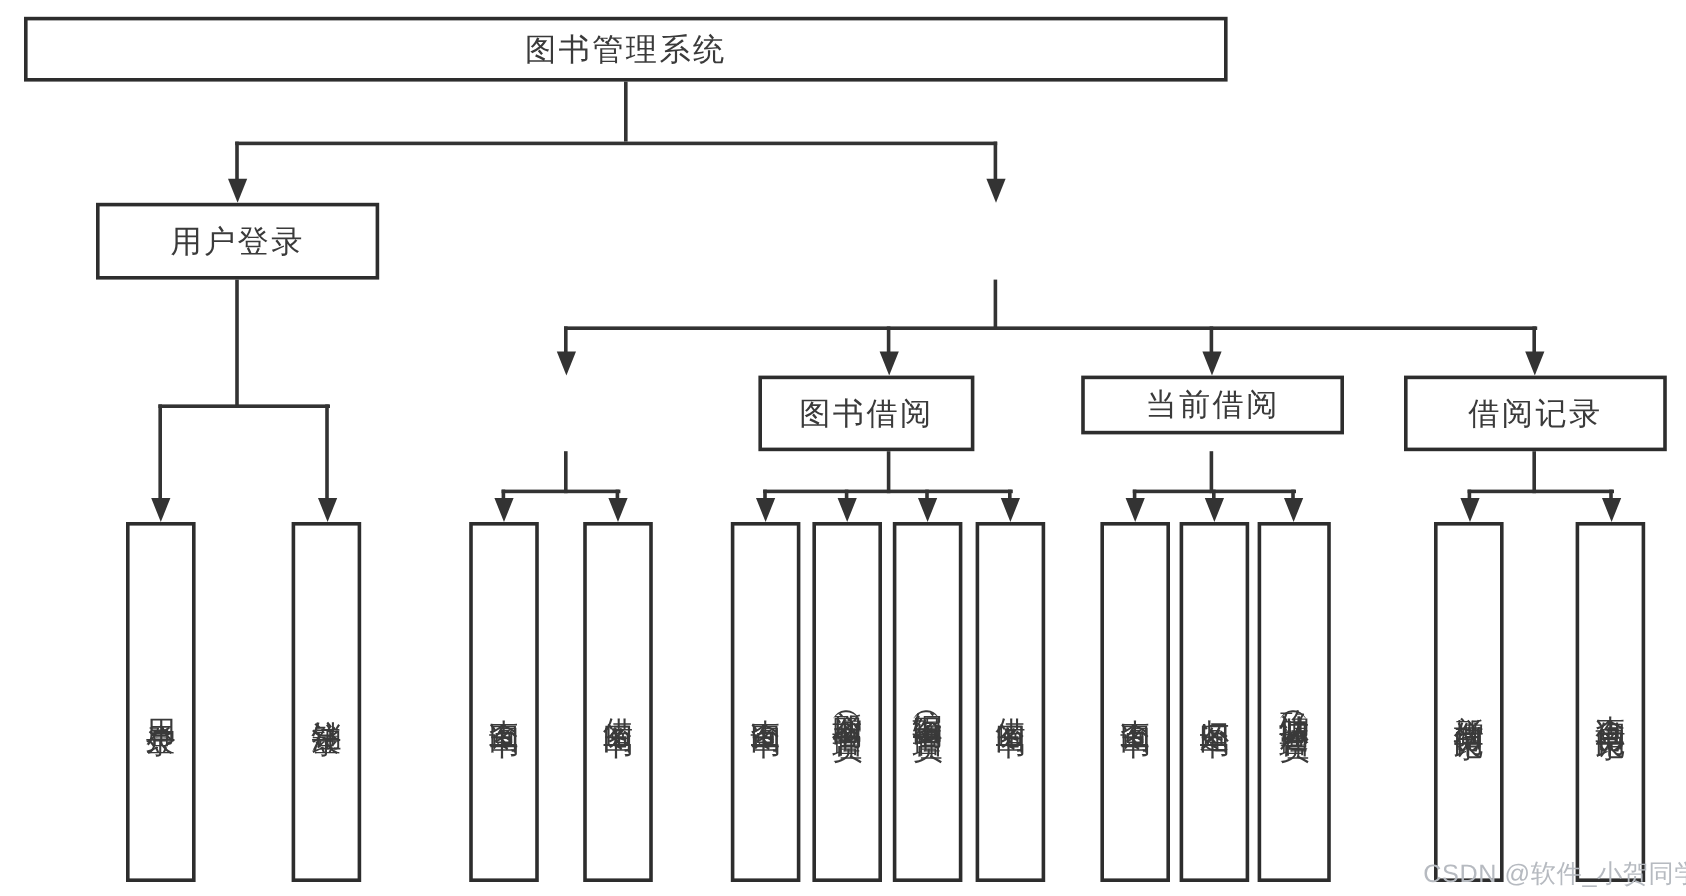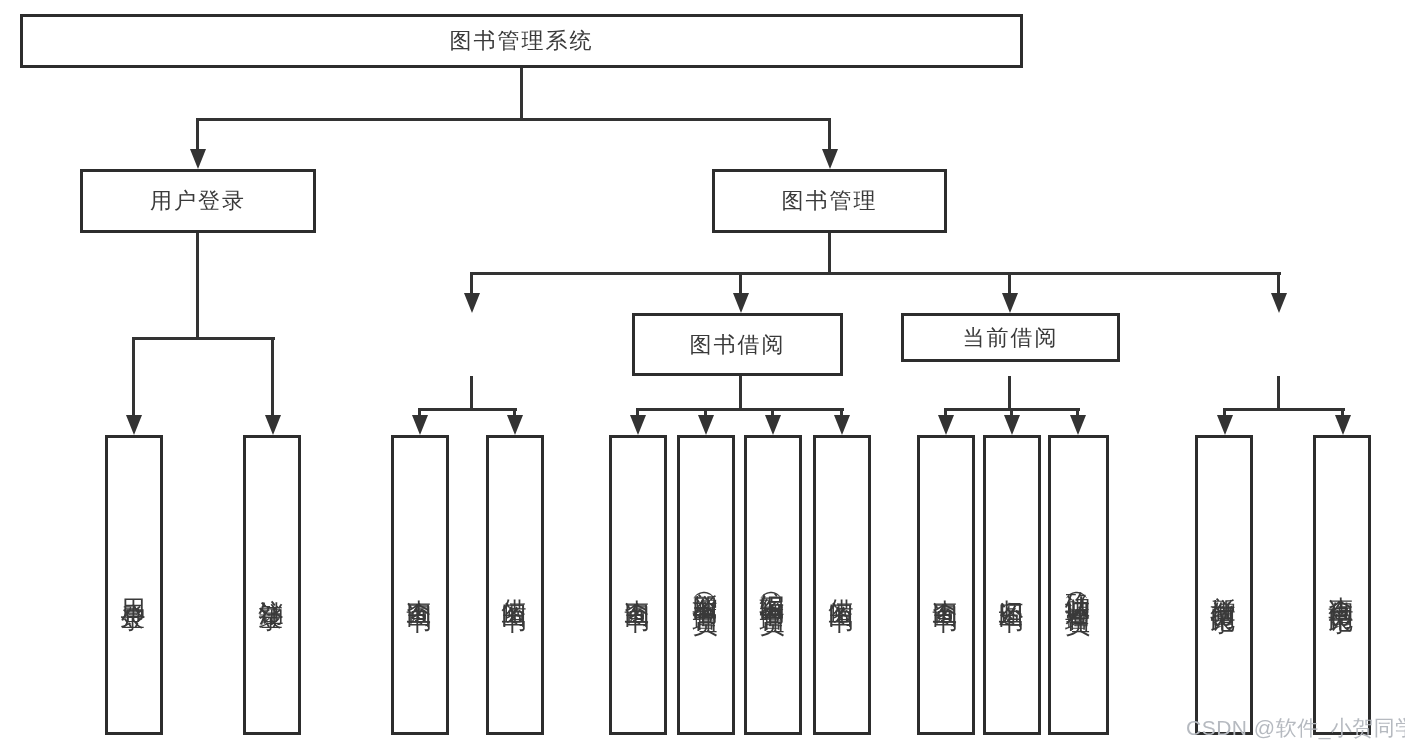--- a/index.html
+++ b/index.html
@@ -11,21 +11,21 @@
     overflow:hidden;
   }
   .box {
     position:absolute;
     box-sizing:border-box;
     background:#ffffff;
     border:3px solid #2d2d2d;
     display:flex; align-items:center; justify-content:center;
     color:#3a3a3a;
   }
-  .hbox { font-size:22px; letter-spacing:2px; white-space:nowrap; }
+  .hbox { font-size:26px; letter-spacing:2px; white-space:nowrap; }
   .vbox { }
   .vtext {
     writing-mode:vertical-rl;
     text-orientation:mixed;
     font-size:25px;
     letter-spacing:3px;
     color:#3a3a3a;
     white-space:nowrap;
   }
   .vline { position:absolute; width:3px; background:#333333; }
@@ -57,47 +57,47 @@
   <div class="vline" style="left:520px; top:68px; height:50px;"></div>
   <div class="hline" style="left:196px; top:118px; width:635px;"></div>
   <div class="vline" style="left:196px; top:118px; height:34px;"></div>
   <div class="arrow" style="left:190px; top:149px;"></div>
   <div class="vline" style="left:828px; top:118px; height:34px;"></div>
   <div class="arrow" style="left:822px; top:149px;"></div>
 
   <div class="box hbox" style="left:80px; top:169px; width:236px; height:64px;">
     <span>用户登录</span>
   </div>
-  <div class="box hbox" style="left:712px; top:169px; width:235px; height:64px;">
-    <span>图书管理</span>
-  </div>
 
   <div class="vline" style="left:196px; top:233px; height:107px;"></div>
   <div class="hline" style="left:132px; top:337px; width:143px;"></div>
   <div class="vline" style="left:132px; top:337px; height:81px;"></div>
   <div class="arrow" style="left:126px; top:415px;"></div>
   <div class="vline" style="left:271px; top:337px; height:81px;"></div>
   <div class="arrow" style="left:265px; top:415px;"></div>
 
   <div class="vline" style="left:828px; top:233px; height:42px;"></div>
   <div class="hline" style="left:470px; top:272px; width:811px;"></div>
   <div class="vline" style="left:470px; top:272px; height:26px;"></div>
   <div class="arrow" style="left:464px; top:293px;"></div>
   <div class="vline" style="left:739px; top:272px; height:26px;"></div>
   <div class="arrow" style="left:733px; top:293px;"></div>
   <div class="vline" style="left:1008px; top:272px; height:26px;"></div>
   <div class="arrow" style="left:1002px; top:293px;"></div>
   <div class="vline" style="left:1277px; top:272px; height:26px;"></div>
   <div class="arrow" style="left:1271px; top:293px;"></div>
 
-  <div class="box hbox" style="left:632px; top:313px; width:211px; height:63px;">
+  <div class="box hbox" style="left:632px; top:313px; width:180px; height:63px;">
     <span>图书借阅</span>
   </div>
   <div class="box hbox" style="left:901px; top:313px; width:219px; height:49px;">
     <span>当前借阅</span>
+  </div>
+  <div class="box hbox" style="left:1170px; top:313px; width:219px; height:63px;">
+    <span>借阅记录</span>
   </div>
 
   <div class="vline" style="left:470px; top:376px; height:35px;"></div>
   <div class="hline" style="left:418px; top:408px; width:99px;"></div>
   <div class="vline" style="left:418px; top:408px; height:10px;"></div>
   <div class="arrow" style="left:412px; top:415px;"></div>
   <div class="vline" style="left:513px; top:408px; height:10px;"></div>
   <div class="arrow" style="left:507px; top:415px;"></div>
 
   <div class="vline" style="left:739px; top:376px; height:35px;"></div>

